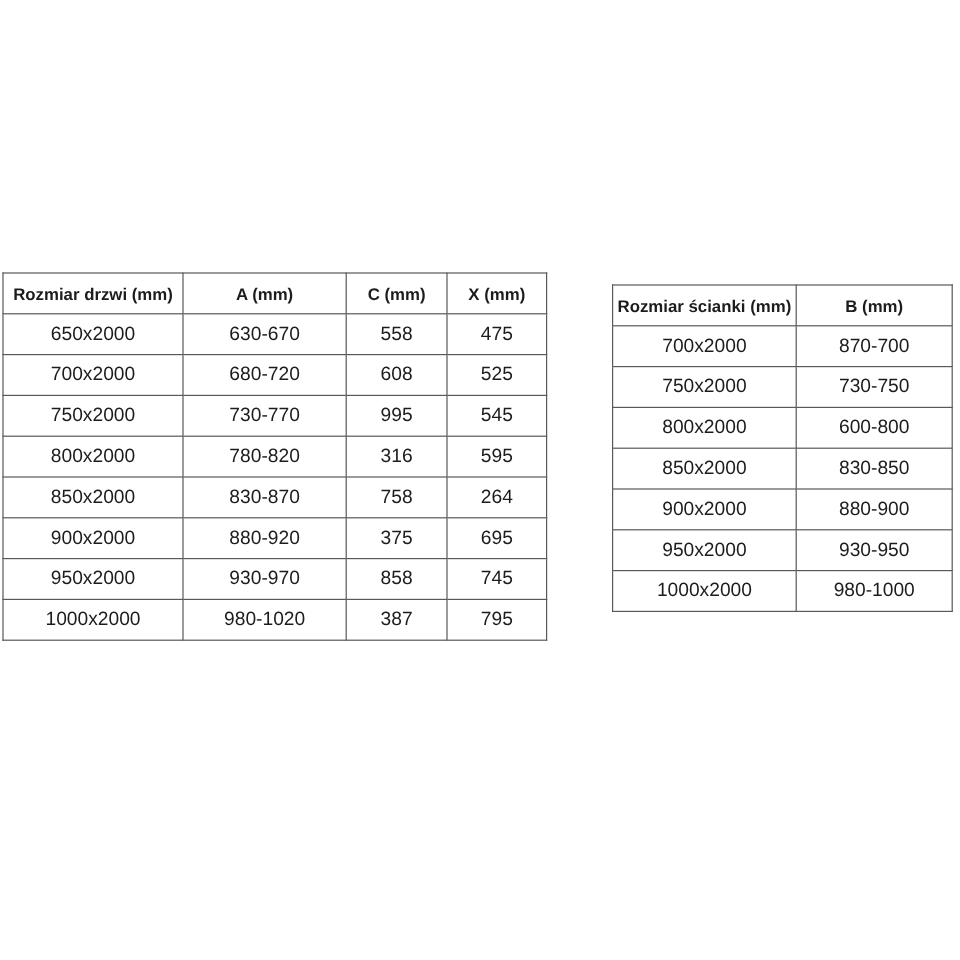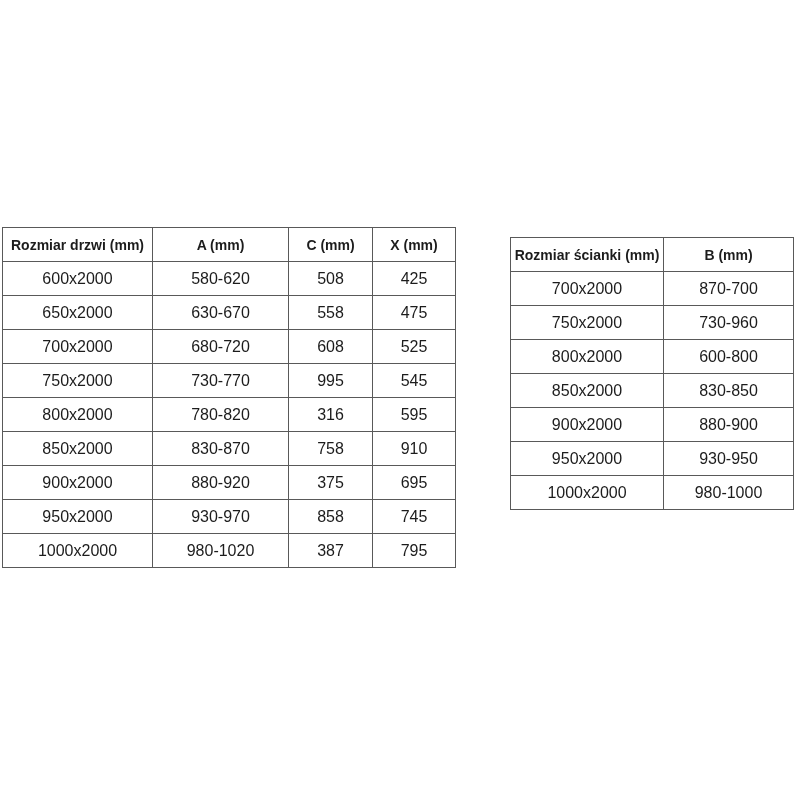--- a/index.html
+++ b/index.html
@@ -64,26 +64,20 @@
       <thead>
           <tr>
             <th>Rozmiar drzwi (mm)</th>
             <th>A (mm)</th>
             <th>C (mm)</th>
             <th>X (mm)</th>
           </tr>
         </thead>
       <tbody>
           <tr>
-            <td>600x2000</td>
-            <td>580-620</td>
-            <td>508</td>
-            <td>425</td>
-          </tr>
-          <tr>
             <td>650x2000</td>
             <td>630-670</td>
             <td>558</td>
             <td>475</td>
           </tr>
           <tr>
             <td>700x2000</td>
             <td>680-720</td>
             <td>608</td>
             <td>525</td>
@@ -97,21 +91,21 @@
           <tr>
             <td>800x2000</td>
             <td>780-820</td>
             <td>316</td>
             <td>595</td>
           </tr>
           <tr>
             <td>850x2000</td>
             <td>830-870</td>
             <td>758</td>
-            <td>910</td>
+            <td>264</td>
           </tr>
           <tr>
             <td>900x2000</td>
             <td>880-920</td>
             <td>375</td>
             <td>695</td>
           </tr>
           <tr>
             <td>950x2000</td>
             <td>930-970</td>
@@ -140,21 +134,21 @@
             <th>B (mm)</th>
           </tr>
         </thead>
       <tbody>
           <tr>
             <td>700x2000</td>
             <td>870-700</td>
           </tr>
           <tr>
             <td>750x2000</td>
-            <td>730-960</td>
+            <td>730-750</td>
           </tr>
           <tr>
             <td>800x2000</td>
             <td>600-800</td>
           </tr>
           <tr>
             <td>850x2000</td>
             <td>830-850</td>
           </tr>
           <tr>

